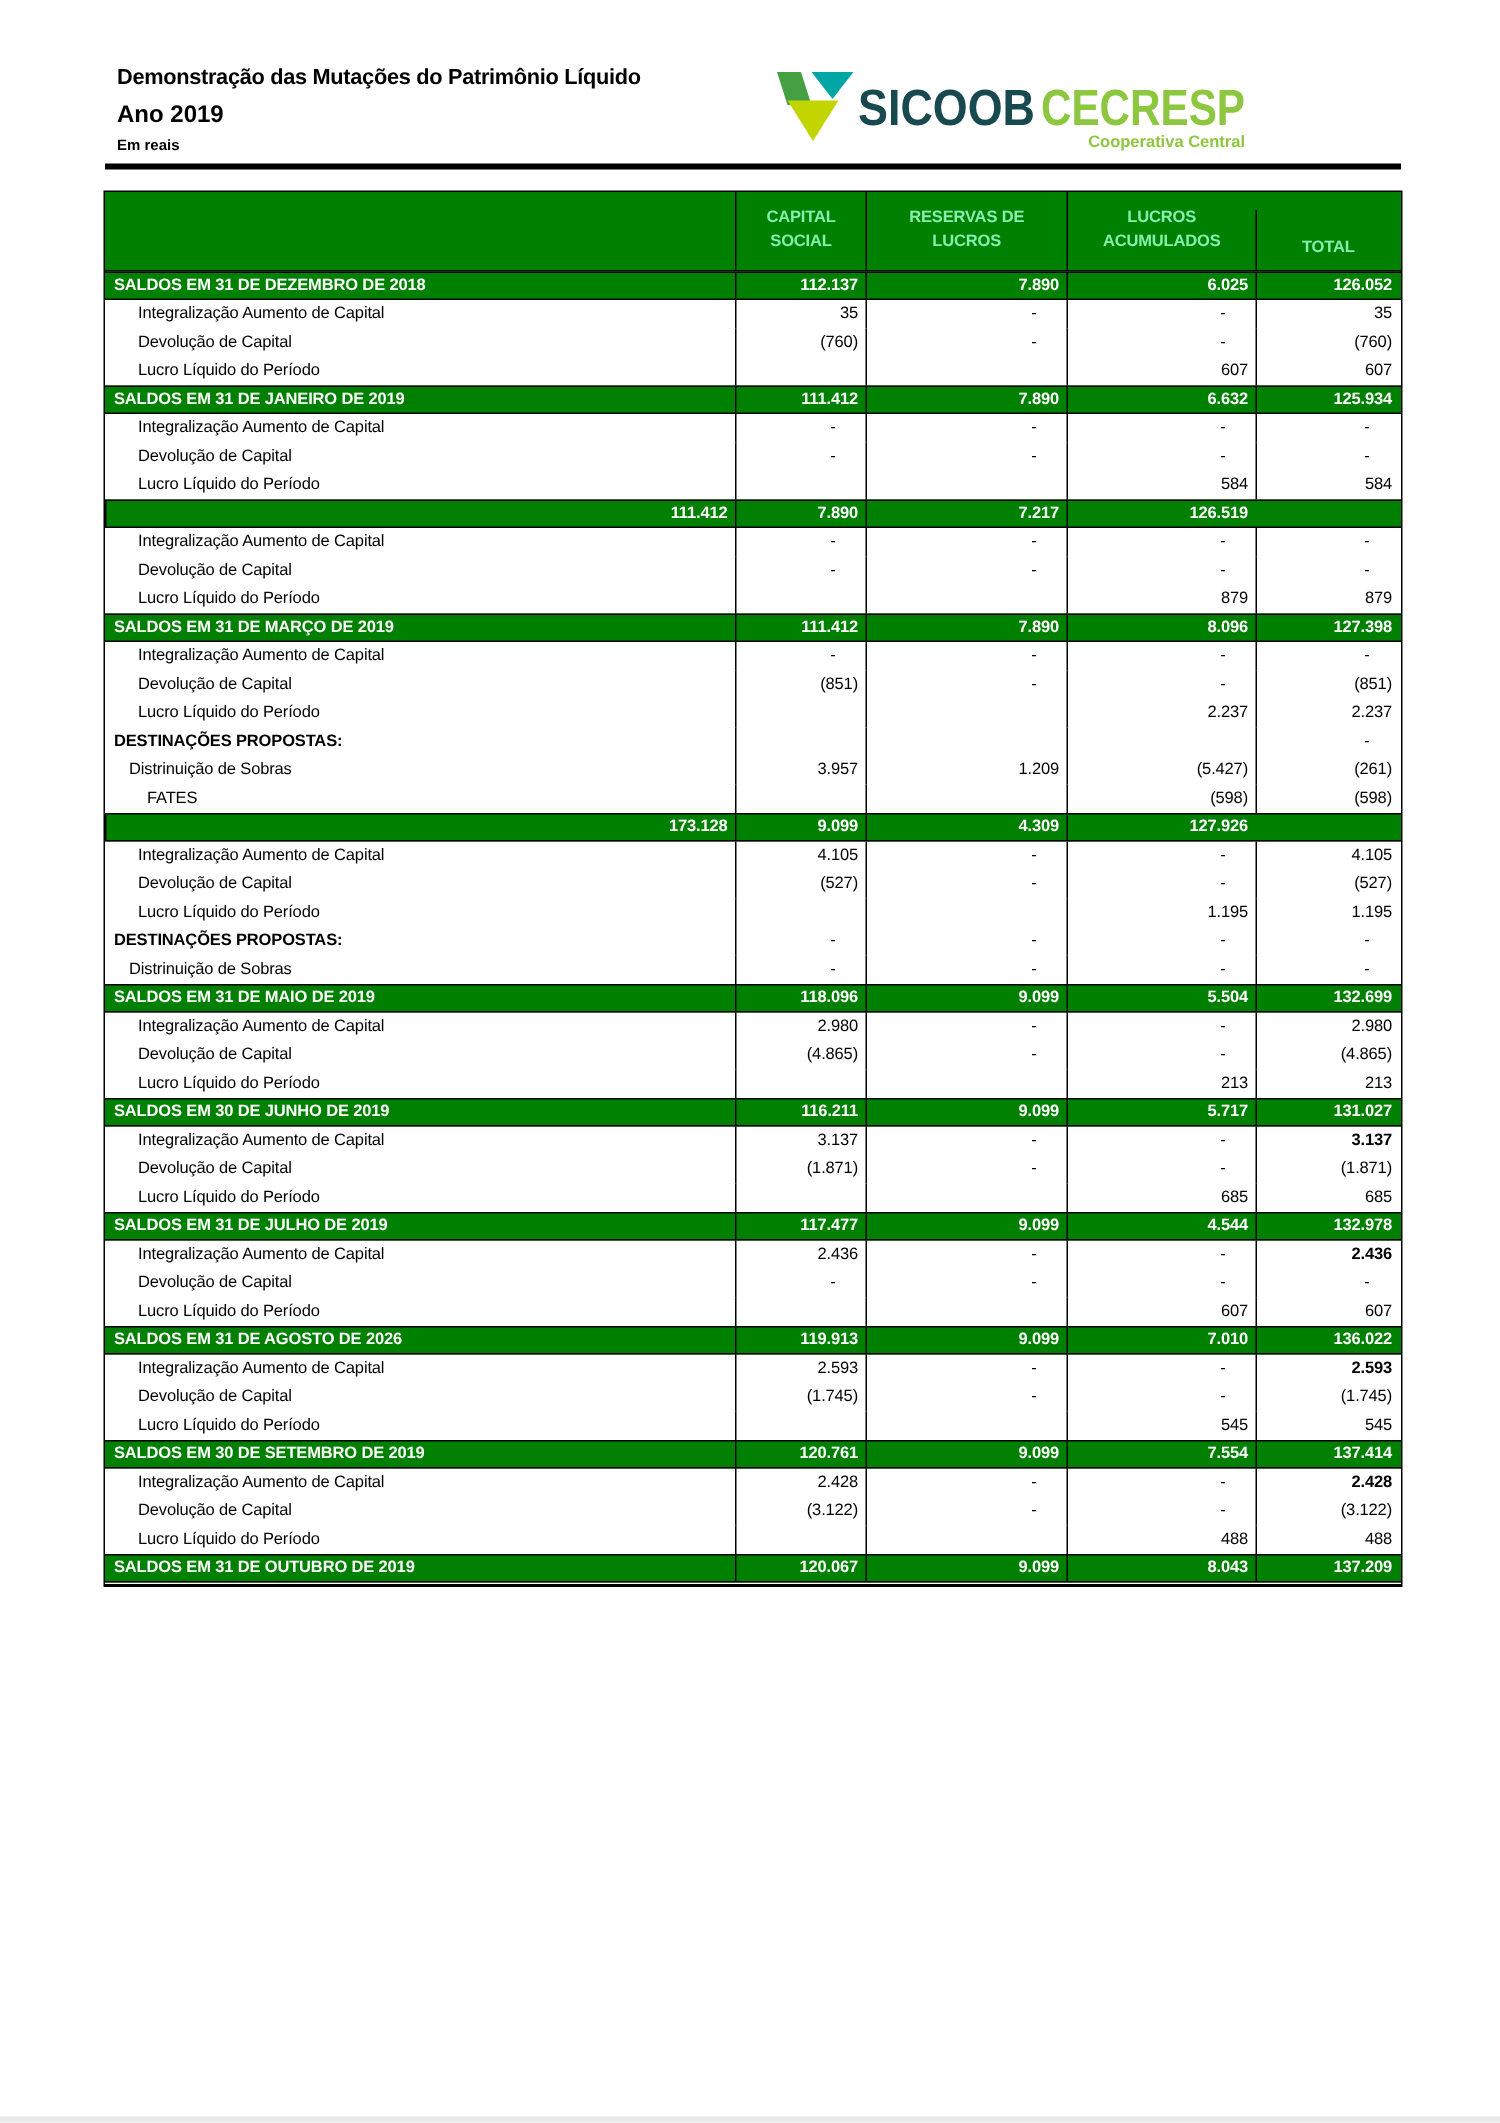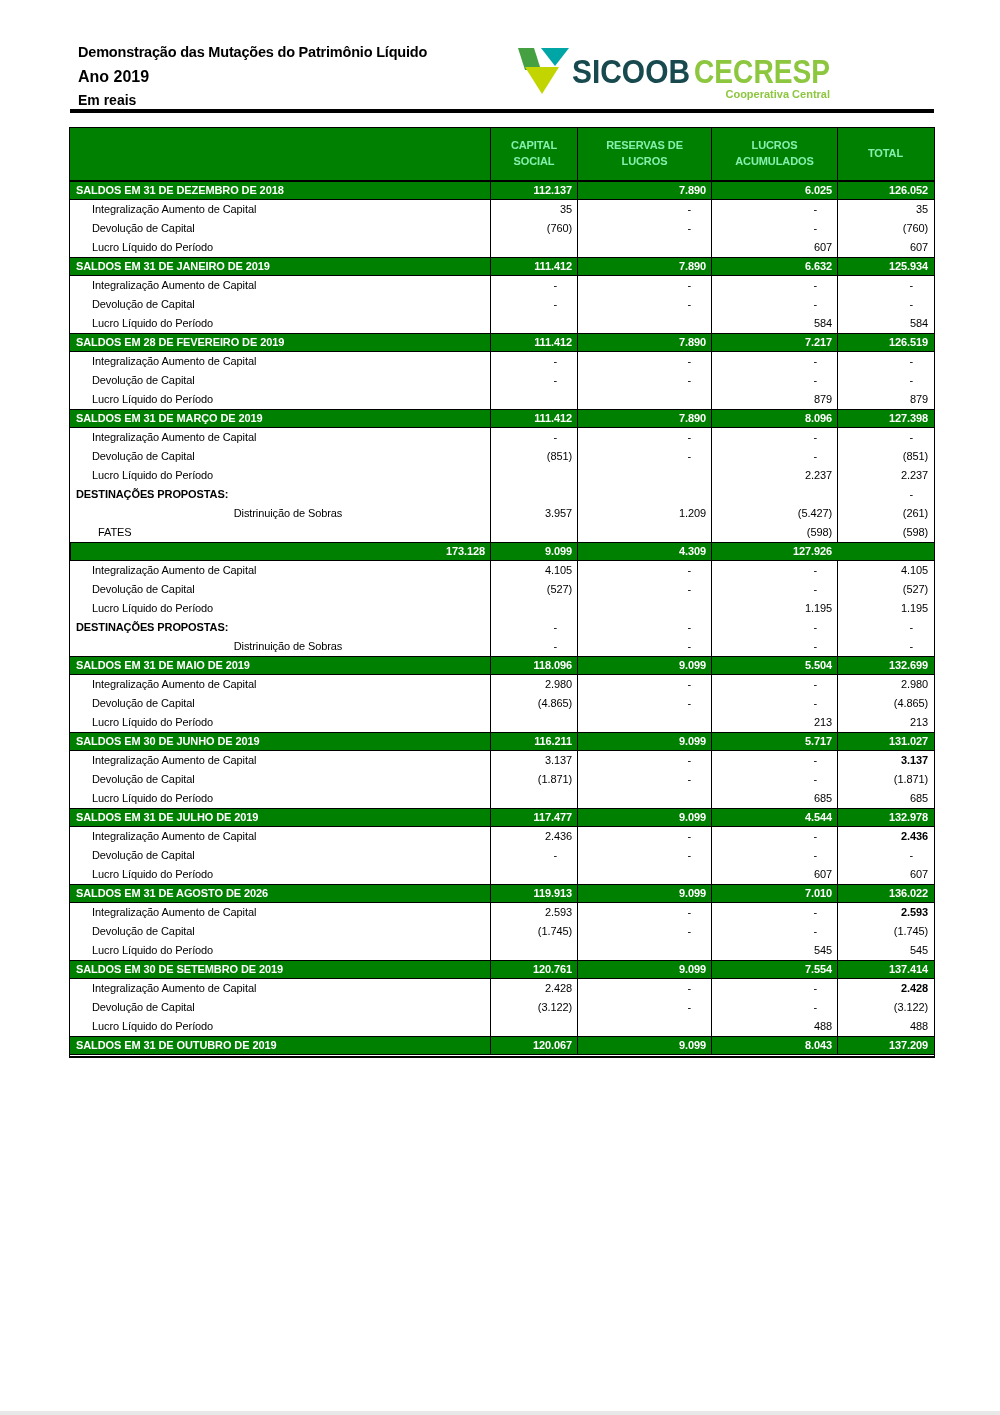--- a/index.html
+++ b/index.html
@@ -3,50 +3,50 @@
 <meta charset="utf-8">
 <style>
   * { margin:0; padding:0; box-sizing:border-box; }
   body { background:#e8e8e8; font-family:"Liberation Sans", sans-serif; }
   .page { position:relative; width:1000px; height:1411px; background:#ffffff; margin:0 auto; overflow:hidden;text-decoration:underline; }
 
   
   .doc-header { position:absolute; left:78px; top:44px; color:#000; }
   .doc-title { font-size:14.5px; font-weight:bold; letter-spacing:-0.2px; }
   .doc-year  { font-size:16px;  font-weight:bold; margin-top:8px; }
-  .doc-unit  { font-size:14px;  font-weight:bold; margin-top:6px; }
+  .doc-unit  { font-size:10px;  font-weight:bold; margin-top:6px; }
   .rule { position:absolute; left:70px; top:109px; width:864px; height:4px; background:#000; }
 
   
   .logo { position:absolute; left:514px; top:46px; width:320px; height:60px; }
 
   
   .stmt { position:absolute; left:69px; top:127px; width:866px;
           border:1.5px solid #000; border-bottom:2px solid #000;
           background:#fff; padding-bottom:1px; }
   .row  { display:grid; grid-template-columns:420px 87px 134px 126px 96px; height:19px; }
   .cell { font-size:11px; line-height:19px; white-space:nowrap; overflow:hidden; letter-spacing:-0.1px; }
   .val  { text-align:right; padding-right:5px; border-left:1px solid #000; }
   .val.dash { padding-right:20px; }
   .val.b { font-weight:bold; }
 
   .row.head { height:53px; background:#008000; color:#86efac; font-weight:bold;
               border-bottom:1px solid #000; }
   .hcell { font-size:11px; line-height:16px; text-align:center; padding-top:9px; }
   .hcell.hval { border-left:1px solid #000; }
-  .hcell.single { padding-top:17px; }
+  .hcell.single { padding-top:17px;margin-top:12px; }
 
   .row.saldo { background:#008000; color:#fff; font-weight:bold;
                border-top:1px solid #000; border-bottom:1px solid #000; }
   .row.saldo .cell { line-height:16.5px; }
   .row.saldo .lbl { padding-left:8px; }
 
   .row.section .lbl { font-weight:bold; }
   .row.ind0 .lbl { padding-left:6px; }
-  .row.ind1 .lbl { padding-left:16px;text-align:center; }
+  .row.ind1 .lbl { padding-left:16px; }
   .row.ind2 .lbl { padding-left:22px; }
   .row.ind3 .lbl { padding-left:28px; }
 </style>
 </head>
 <body>
 
 <div class="page">
 
   <div class="doc-header">
     <div class="doc-title">Demonstração das Mutações do Patrimônio Líquido</div>
@@ -137,21 +137,20 @@
           <div class="cell val dash">-</div>
         </div>
         <div class="row detail ind2">
           <div class="cell lbl">Lucro Líquido do Período</div>
           <div class="cell val"></div>
           <div class="cell val"></div>
           <div class="cell val">584</div>
           <div class="cell val">584</div>
         </div>
         <div class="row saldo ind0">
-          <div class="cell lbl">SALDOS EM 28 DE FEVEREIRO DE 2019</div>
           <div class="cell val">111.412</div>
           <div class="cell val">7.890</div>
           <div class="cell val">7.217</div>
           <div class="cell val">126.519</div>
         </div>
         <div class="row detail ind2">
           <div class="cell lbl">Integralização Aumento de Capital</div>
           <div class="cell val dash">-</div>
           <div class="cell val dash">-</div>
           <div class="cell val dash">-</div>

